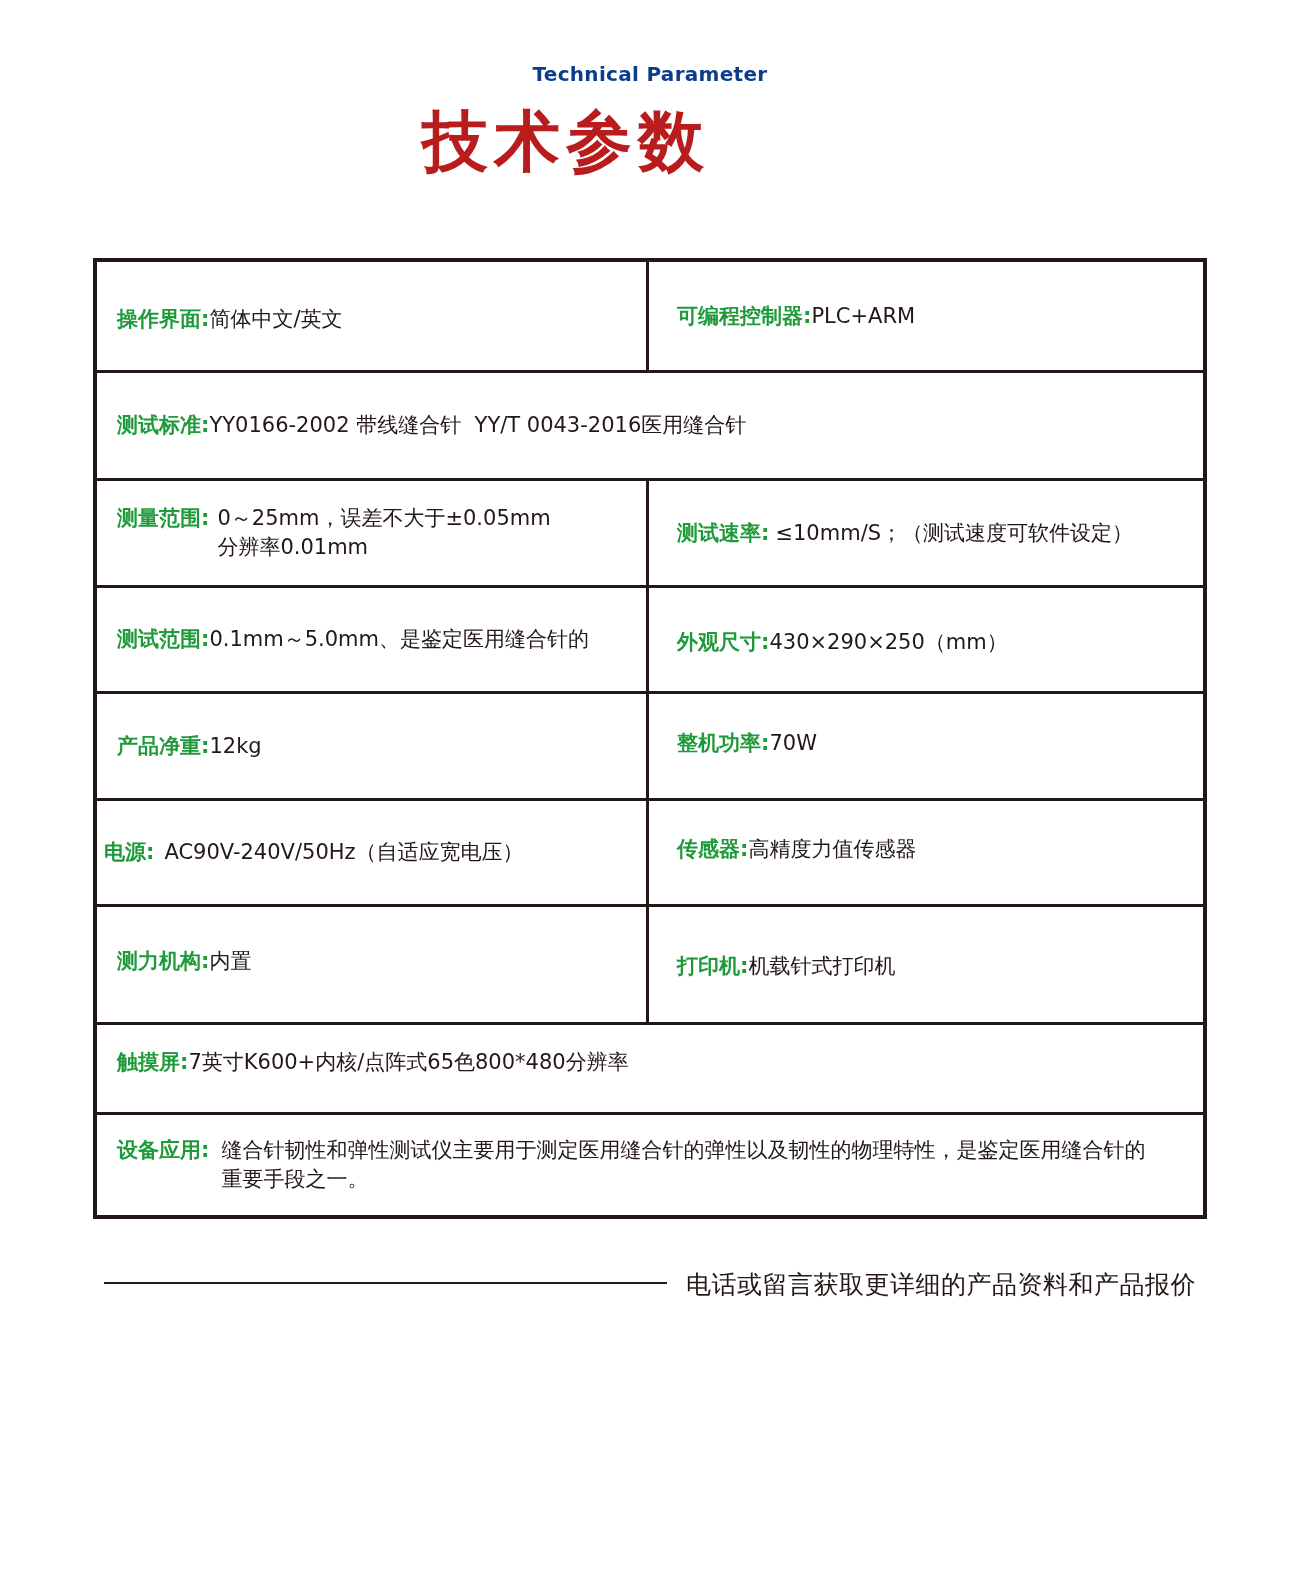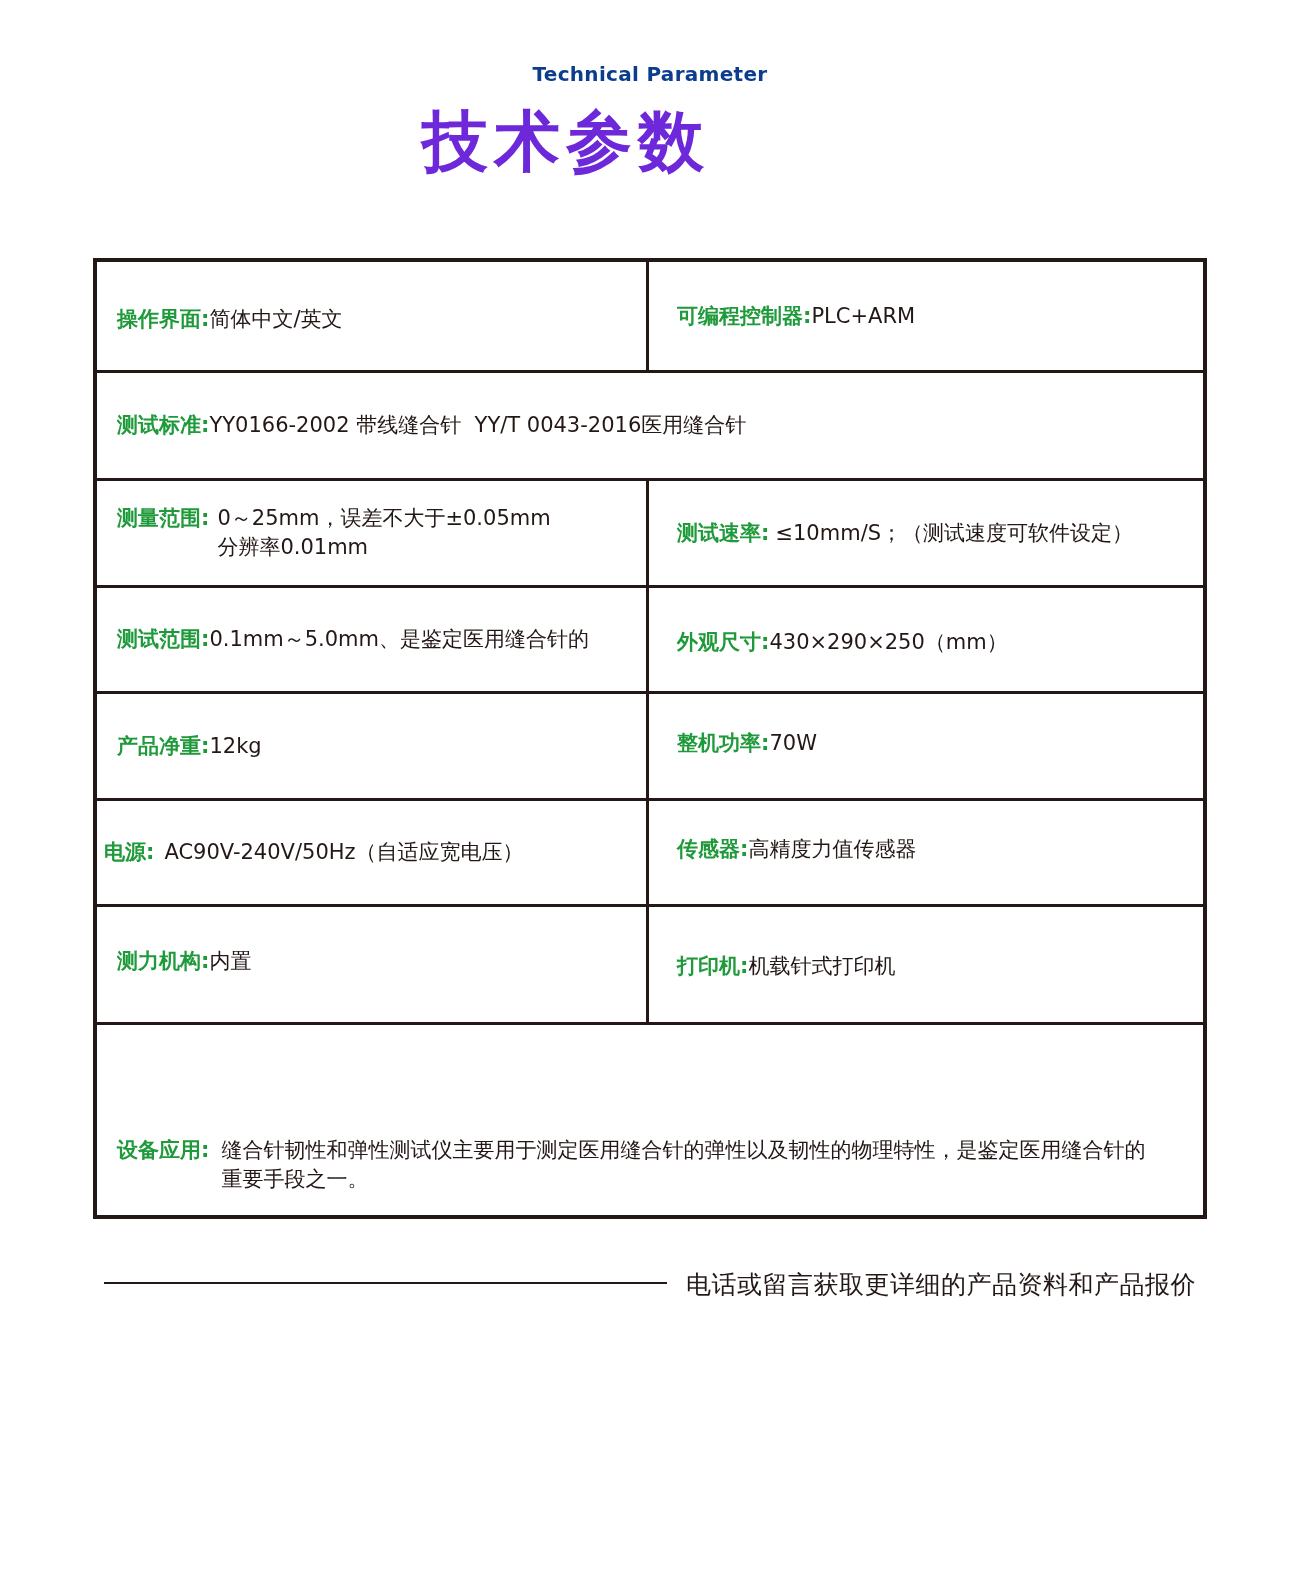--- a/index.html
+++ b/index.html
@@ -1,21 +1,21 @@
 <!DOCTYPE html>
 <html><head>
 <meta charset="utf-8">
 <style>
   html, body { margin: 0; padding: 0; background: #ffffff; }
   body { width: 1300px; height: 1579px; position: relative; overflow: hidden;
          font-family: "DejaVu Sans", "Liberation Sans", sans-serif; color: #231815; }
   .subtitle { position: absolute; top: 62px; left: 0; width: 1300px; text-align: center;
               font-size: 20px; color: #0b3d8c; font-weight: bold; letter-spacing: 0.3px; }
   .title { position: absolute; top: 100px; left: 0; width: 1132px; text-align: center;
-           font-size: 66px; font-weight: bold; color: #6d28d9; letter-spacing: 6px; line-height: 84px; }
+           font-size: 66px; font-weight: bold; color: #b91c1c; letter-spacing: 6px; line-height: 84px; }
   .table { position: absolute; left: 93px; top: 258px; width: 1106px; height: 953px;
            border: 4px solid #231815; }
   .row { position: absolute; left: 0; width: 1106px; border-bottom: 3px solid #231815; box-sizing: border-box; }
   .row.last { border-bottom: none; border-radius: 26px; }
   .cell { position: absolute; top: 0; height: 100%; box-sizing: border-box; display: flex; align-items: center; }
   .cell.left { left: 0; width: 552px; border-right: 3px solid #231815; padding-left: 20px; }
   .cell.right { left: 552px; width: 554px; padding-left: 28px; }
   .cell.full { left: 0; width: 1106px; padding-left: 20px; }
   .label { color: #1f9a3a; font-weight: bold; font-size: 21px; white-space: nowrap; align-self: flex-start; }
   .value { font-size: 21px; color: #231815; white-space: pre-line; line-height: 29px; }
@@ -124,20 +124,28 @@
       </div>
     </div>
     <div class="cell right">
       <div class="kv" style="margin-top:4px;">
         <span class="label">打印机:</span>
         <span class="value">机载针式打印机</span>
       </div>
     </div>
   </div>
 
+  <div class="row" style="top:751px;height:102px;">
+    <div class="cell full">
+      <div class="kv">
+        <span class="label">触摸屏:</span>
+        <span class="value">7英寸K600+内核/点阵式65色800*480分辨率</span>
+      </div>
+    </div>
+  </div>
 
   <div class="row last" style="top:853px;height:100px;">
     <div class="cell full" style="padding-right:12px;">
       <div class="kv">
         <span class="label">设备应用:</span>
         <span class="value" style="padding-left:12px;">缝合针韧性和弹性测试仪主要用于测定医用缝合针的弹性以及韧性的物理特性，是鉴定医用缝合针的
 重要手段之一。</span>
       </div>
     </div>
   </div>

